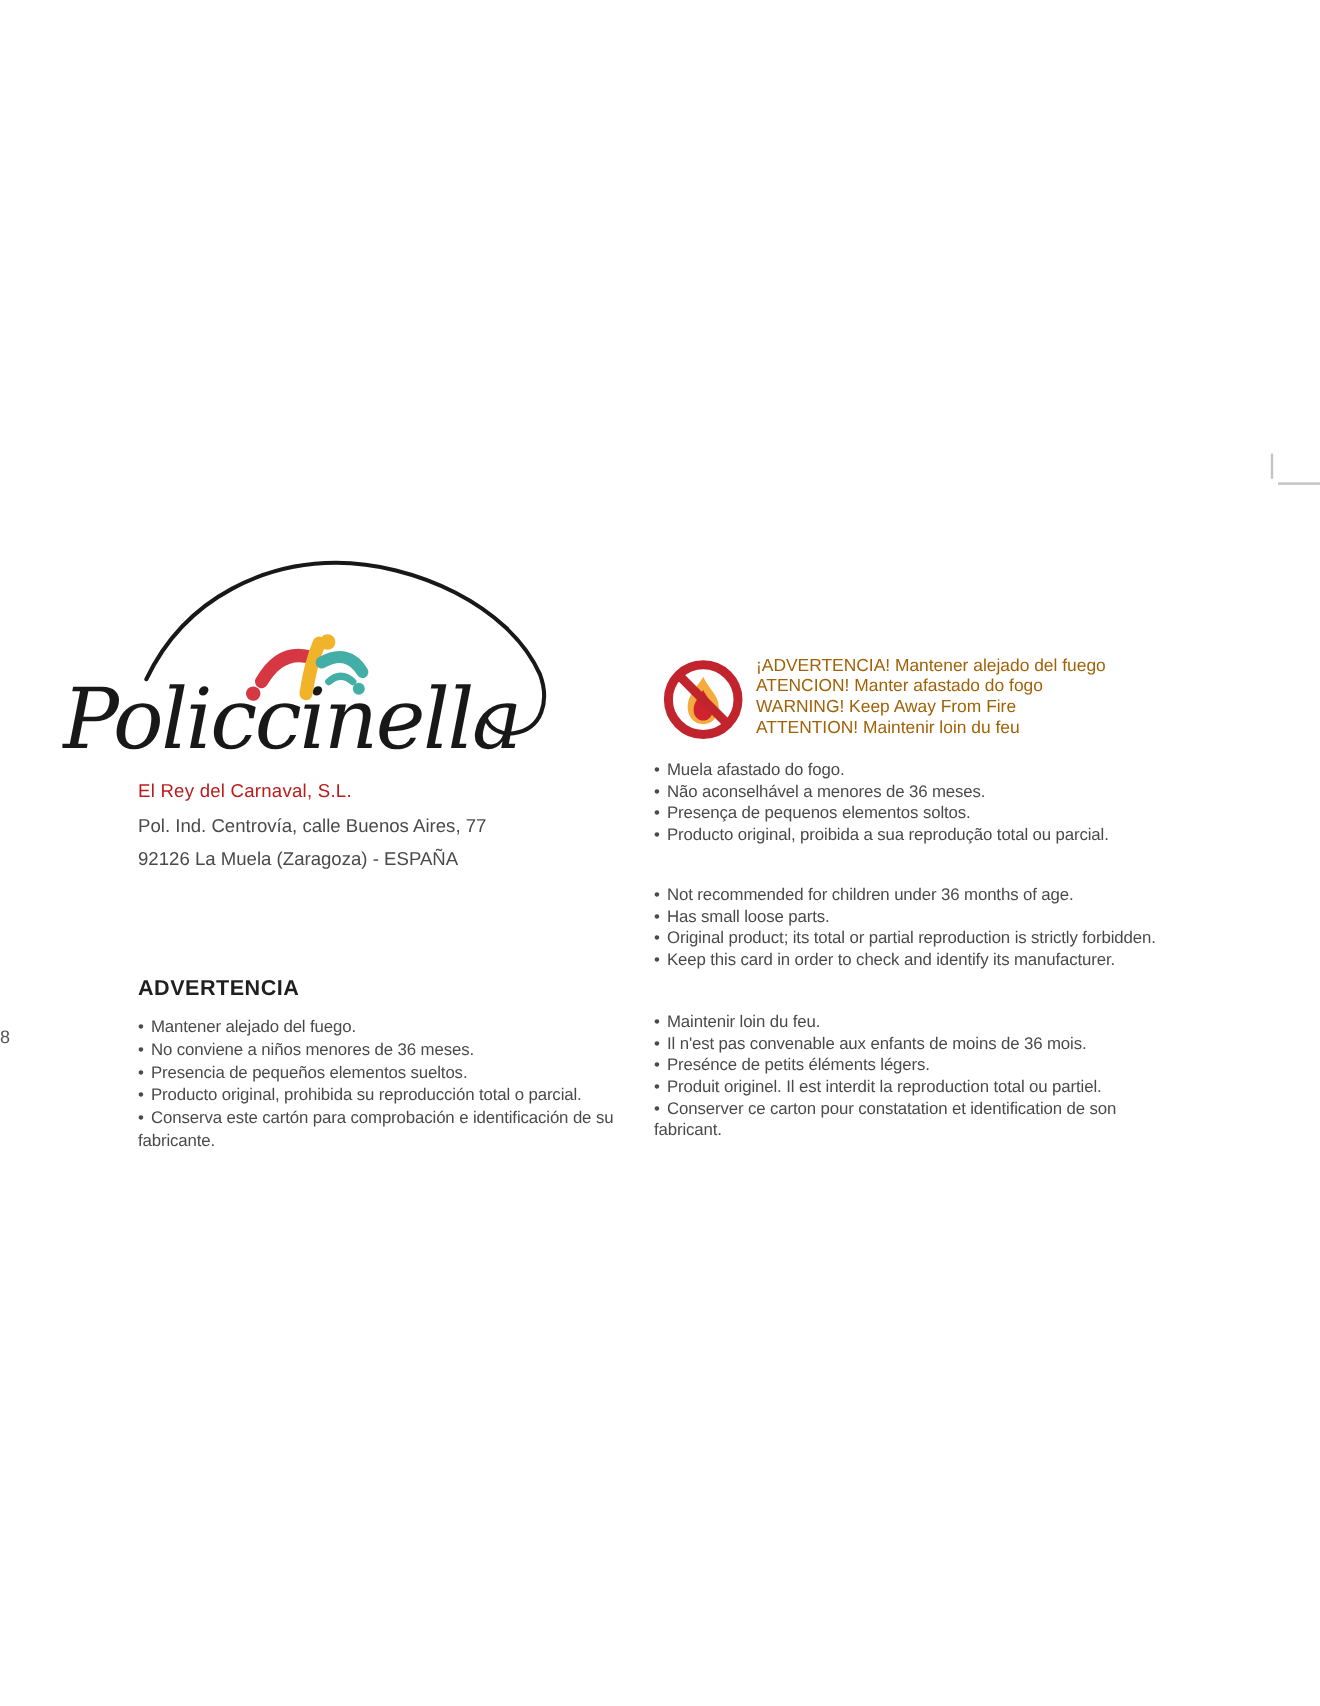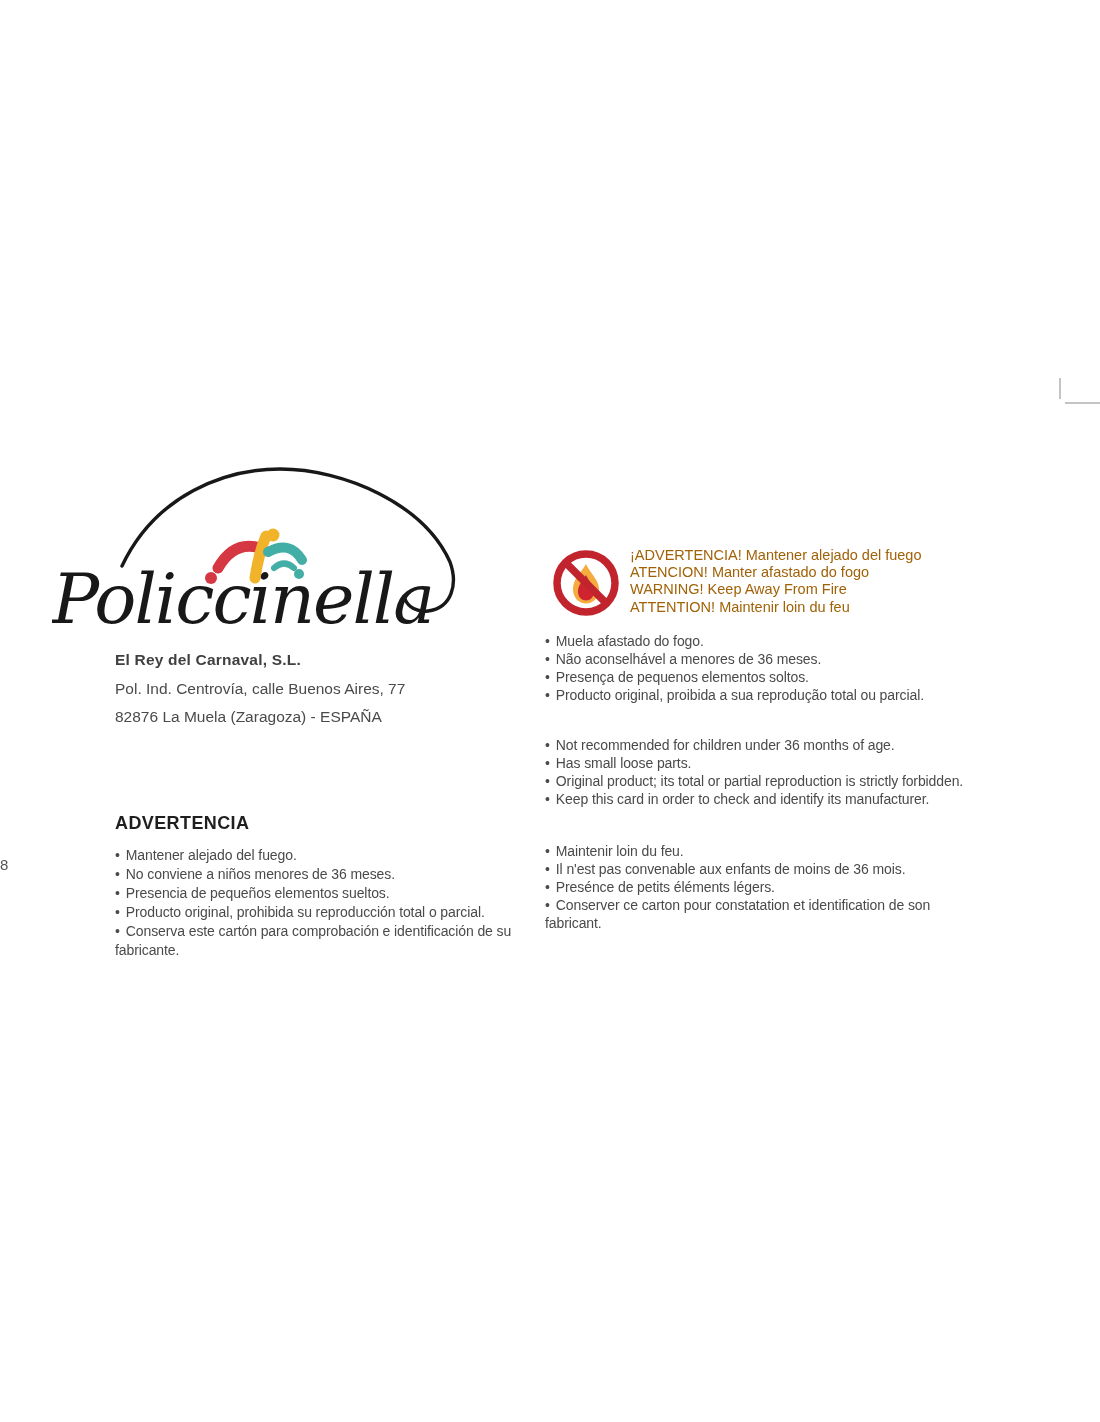--- a/index.html
+++ b/index.html
@@ -14,21 +14,21 @@
   .crop-h{left:1065px;top:402px;width:35px;height:2px;background:#c4c4c4;}
 
   
   .page-num{left:0px;top:856px;font-size:15px;color:#555;}
 
   
   .logo{left:52px;top:462px;width:412px;height:188px;}
 
   
   .distributor{left:115px;top:646px;width:380px;font-size:15.5px;line-height:28.5px;color:#4a4a4a;}
-  .distributor .company{font-weight:bold;color:#404040;letter-spacing:.2px;}
+  .distributor .company{font-weight:normal;color:#b91c1c;letter-spacing:.2px;}
 
   
   .adv-heading{left:115px;top:813px;font-size:18px;font-weight:bold;color:#1f1f1f;letter-spacing:.4px;}
 
   .blist{font-size:14px;line-height:19px;letter-spacing:-.1px;color:#4a4a4a;}
   .blist .bline{margin:0;}
   .blist .bullet{margin-right:6px;}
   .list-es{left:115px;top:846px;width:398px;}
 
   
@@ -61,21 +61,21 @@
       <path d="M66,24 Q88,12 100,32" fill="none" stroke-width="10" stroke-linecap="round" stroke="#43aea6"></path>
       <path d="M72,40 Q82,31 92,40" fill="none" stroke-width="6" stroke-linecap="round" stroke="#43aea6"></path>
       <circle cx="97" cy="46" r="5" fill="#43aea6"></circle>
     </g>
   </svg>
 </div>
 
 <div class="abs distributor">
   <div class="company">El Rey del Carnaval, S.L.</div>
   <div>Pol. Ind. Centrovía, calle Buenos Aires, 77</div>
-  <div>82876 La Muela (Zaragoza) - ESPAÑA</div>
+  <div>92126 La Muela (Zaragoza) - ESPAÑA</div>
 </div>
 
 <div class="abs adv-heading">ADVERTENCIA</div>
 
 <div class="abs blist list-es">
     <div class="bline"><span class="bullet">•</span><span>Mantener alejado del fuego.</span></div>
     <div class="bline"><span class="bullet">•</span><span>No conviene a niños menores de 36 meses.</span></div>
     <div class="bline"><span class="bullet">•</span><span>Presencia de pequeños elementos sueltos.</span></div>
     <div class="bline"><span class="bullet">•</span><span>Producto original, prohibida su reproducción total o parcial.</span></div>
     <div class="bline"><span class="bullet">•</span><span>Conserva este cartón para comprobación e identificación de su fabricante.</span></div>
@@ -108,14 +108,15 @@
     <div class="bline"><span class="bullet">•</span><span>Not recommended for children under 36 months of age.</span></div>
     <div class="bline"><span class="bullet">•</span><span>Has small loose parts.</span></div>
     <div class="bline"><span class="bullet">•</span><span>Original product; its total or partial reproduction is strictly forbidden.</span></div>
     <div class="bline"><span class="bullet">•</span><span>Keep this card in order to check and identify its manufacturer.</span></div>
   </div>
 
 <div class="abs blist list-fr">
     <div class="bline"><span class="bullet">•</span><span>Maintenir loin du feu.</span></div>
     <div class="bline"><span class="bullet">•</span><span>Il n'est pas convenable aux enfants de moins de 36 mois.</span></div>
     <div class="bline"><span class="bullet">•</span><span>Presénce de petits éléments légers.</span></div>
+    <div class="bline"><span class="bullet">•</span><span>Produit originel. Il est interdit la reproduction total ou partiel.</span></div>
     <div class="bline"><span class="bullet">•</span><span>Conserver ce carton pour constatation et identification de son fabricant.</span></div>
   </div>
 
 </body></html>

